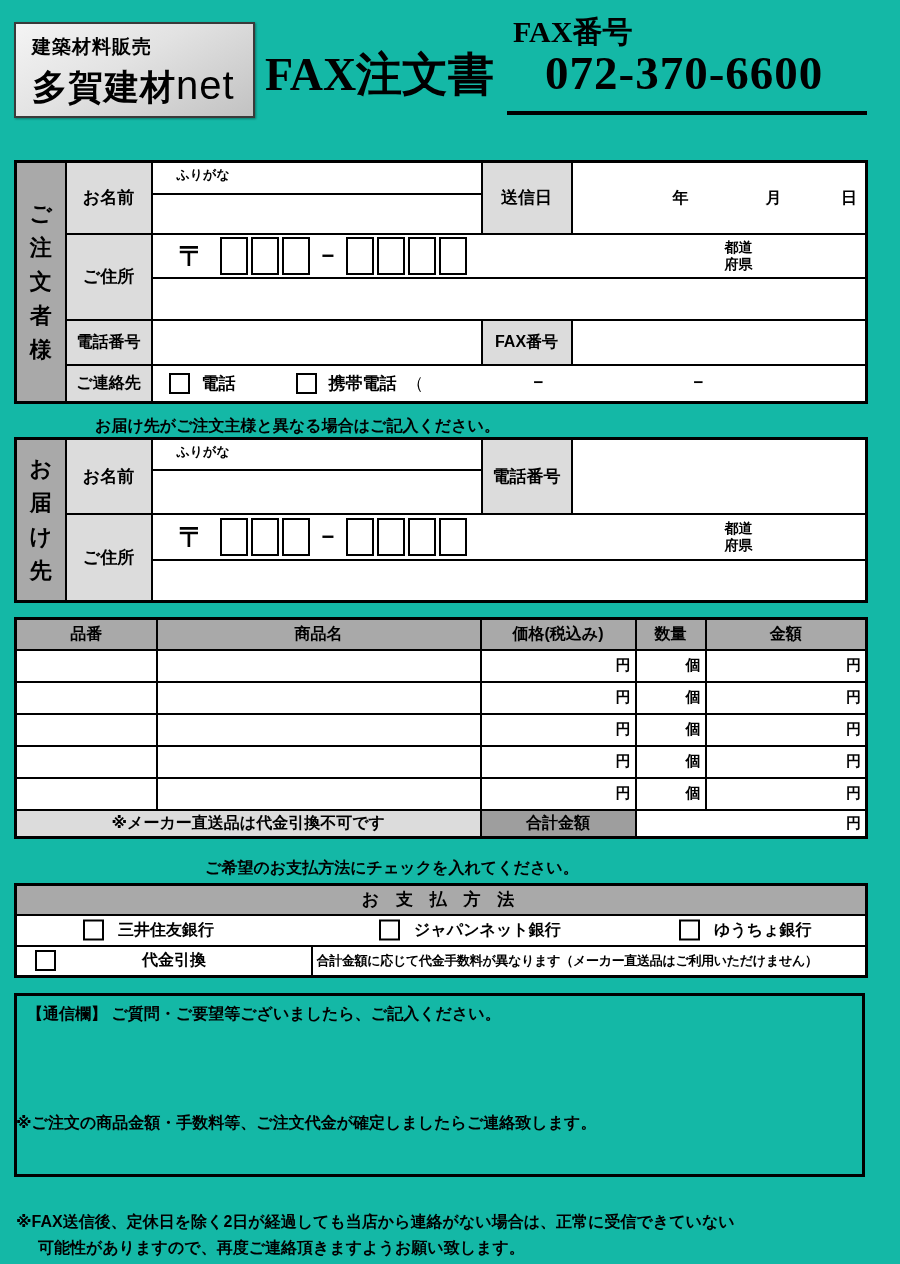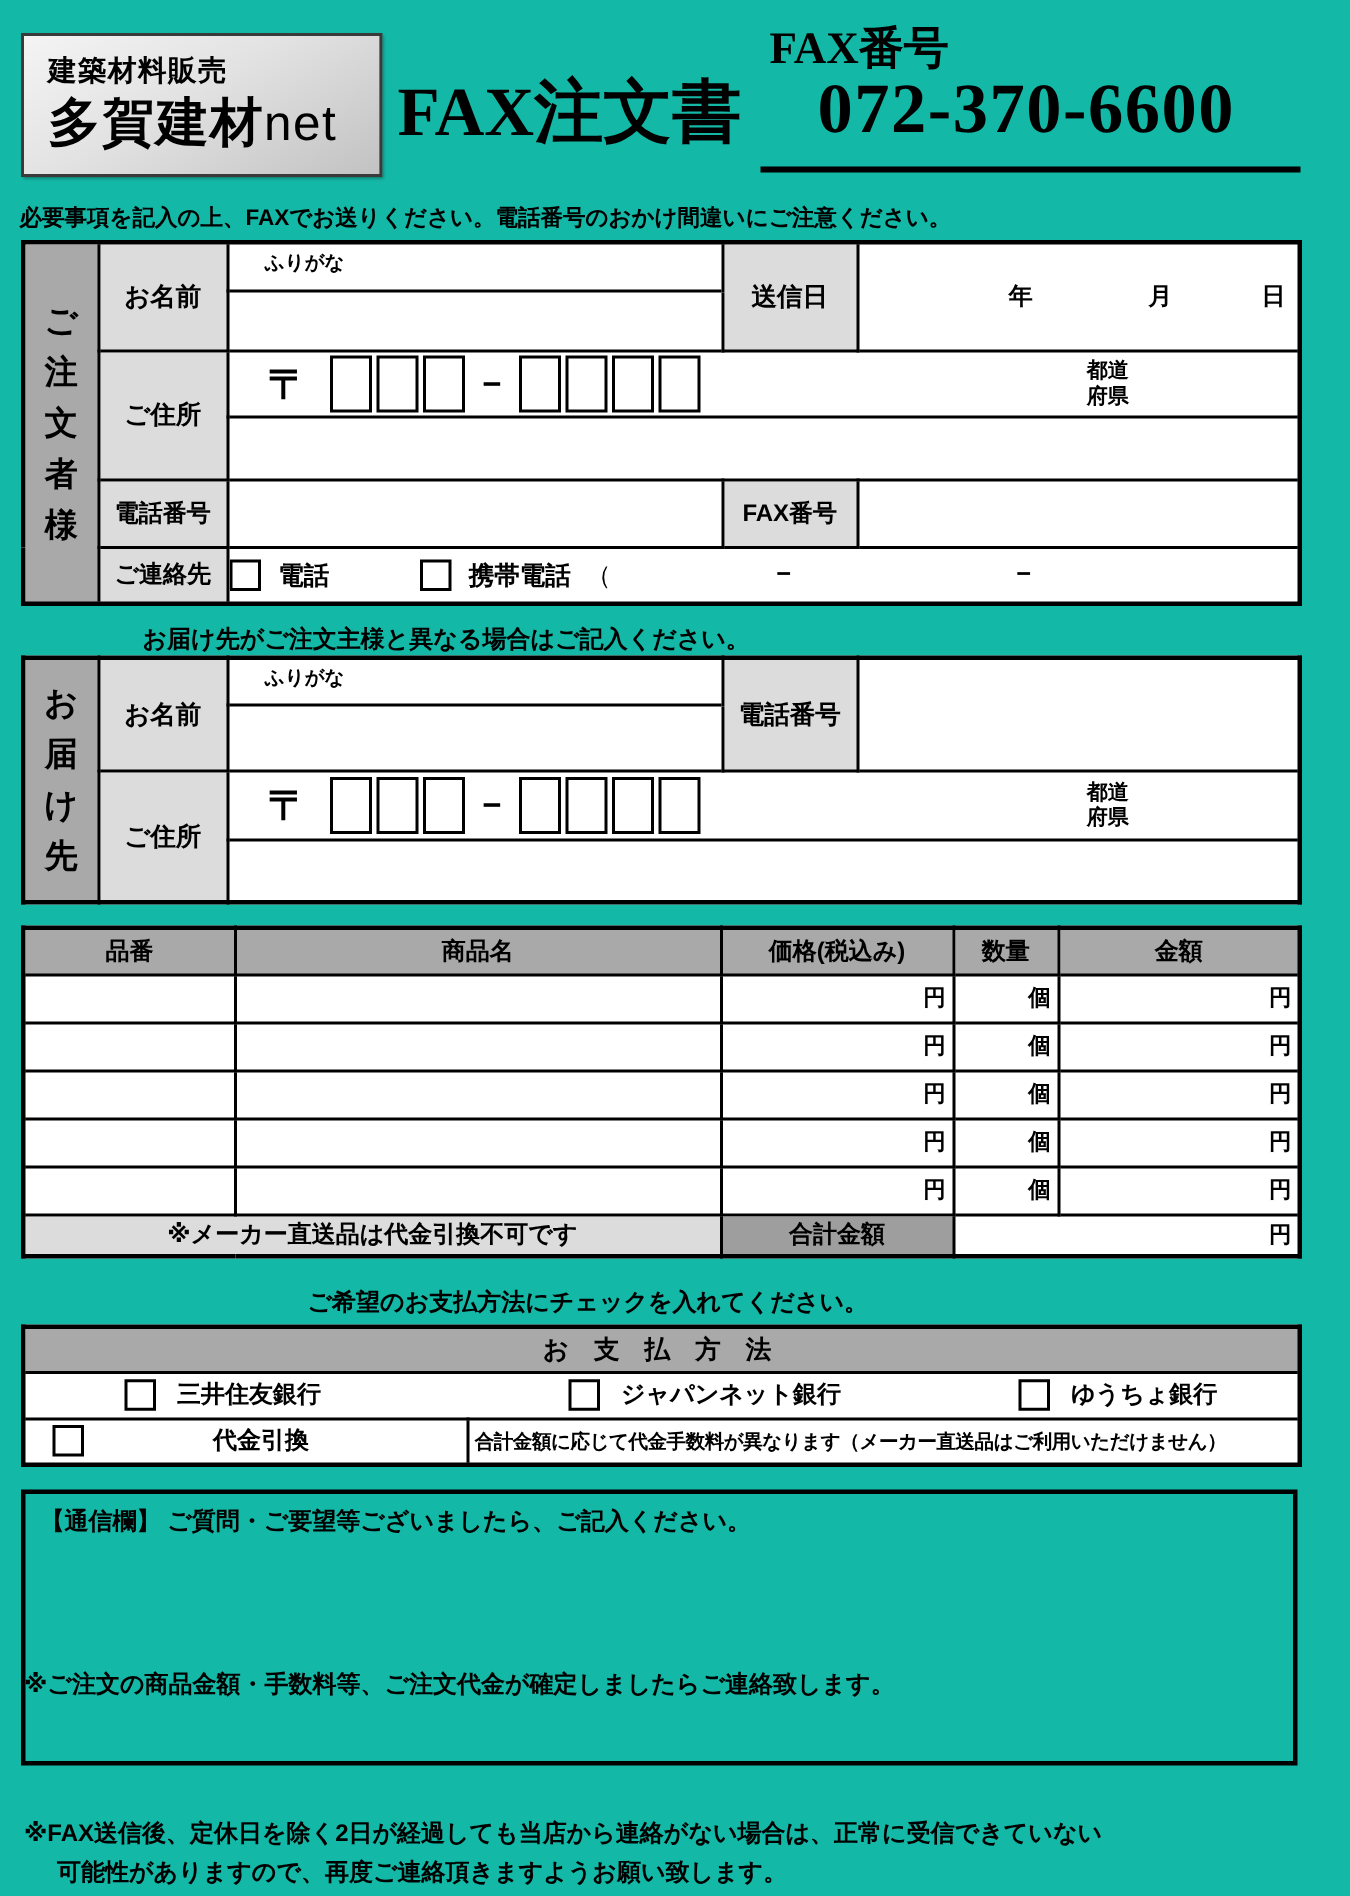--- a/index.html
+++ b/index.html
@@ -10,21 +10,21 @@
   
   .logo {
     position:absolute; left:14px; top:22px; width:241px; height:96px;
     border:2px solid #3a3a3a;
     background:linear-gradient(150deg,#f4f4f4 0%,#e2e2e2 45%,#c2c2c2 100%);
     padding:10px 0 0 16px;
     box-shadow:1px 1px 2px rgba(0,0,0,.35);
   }
   .logo-top { font-size:19px; font-weight:bold; letter-spacing:1px; }
   .logo-main { font-size:35px; font-weight:bold; line-height:1.25; letter-spacing:1px; }
-  .logo-main .suffix { font-weight:normal; font-size:33px; }
+  .logo-main .suffix { font-weight:normal; font-size:40px; }
   .form-title {
     position:absolute; left:265px; top:44px; width:240px;
     font-family:"Liberation Serif","DejaVu Serif",serif;
     font-size:46px; font-weight:bold; letter-spacing:0px; white-space:nowrap;
   }
   .fax-label {
     position:absolute; left:513px; top:12px;
     font-family:"Liberation Serif","DejaVu Serif",serif;
     font-size:30px; font-weight:bold;
   }
@@ -51,21 +51,21 @@
   .date-cell { position:relative; font-size:16px; font-weight:bold; }
   .date-cell span { position:absolute; top:50%; transform:translateY(-50%); }
   .postal-cell { border-bottom-width:1px !important; position:relative; vertical-align:middle; }
   .postal-wrap { display:flex; align-items:center; padding-left:26px; }
   .postal-mark { font-size:27px; font-weight:bold; margin-right:14px; }
   .pbox { display:inline-block; width:28px; height:38px; border:2.5px solid #000; background:#fff; margin-right:3px; }
   .pdash { font-size:22px; font-weight:bold; margin:0 12px 0 9px; }
   .pref { position:absolute; left:572px; top:50%; transform:translateY(-50%); font-size:14px; font-weight:bold; line-height:1.25; text-align:center; }
   .contact-cell { position:relative; }
   .cbox { display:inline-block; width:21px; height:21px; border:2.5px solid #000; background:#fff; vertical-align:middle; }
-  .contact-wrap { display:flex; align-items:center; font-size:17px; font-weight:bold; }
+  .contact-wrap { display:flex; align-items:center; padding-left:16px; font-size:17px; font-weight:bold; }
   .contact-wrap .t1 { margin-left:12px; }
   .contact-wrap .cb2 { margin-left:60px; }
   .contact-wrap .paren { margin-left:10px; font-weight:normal; }
   .contact-wrap .d1 { margin-left:110px; }
   .contact-wrap .d2 { margin-left:150px; }
 
   .caption { position:absolute; font-size:16px; font-weight:bold; }
 
   
   .items-head td { background:#a9a9a9; text-align:center; vertical-align:middle; font-size:16px; font-weight:bold; }
@@ -96,21 +96,20 @@
 <div id="page">
 
   <div class="logo">
     <div class="logo-top">建築材料販売</div>
     <div class="logo-main"><span>多賀建材</span><span class="suffix">net</span></div>
   </div>
   <div class="form-title">FAX注文書</div>
   <div class="fax-label">FAX番号</div>
   <div class="fax-number">072-370-6600</div>
   <div class="fax-underline"></div>
-  <div class="instruction">必要事項を記入の上、FAXでお送りください。電話番号のおかけ間違いにご注意ください。</div>
 
   <table class="form" style="top:160px; width:851px;">
     <colgroup>
         <col style="width:50px">
         <col style="width:86px">
         <col style="width:330px">
         <col style="width:90px">
         <col style="width:295px">
       </colgroup>
     <tbody>

